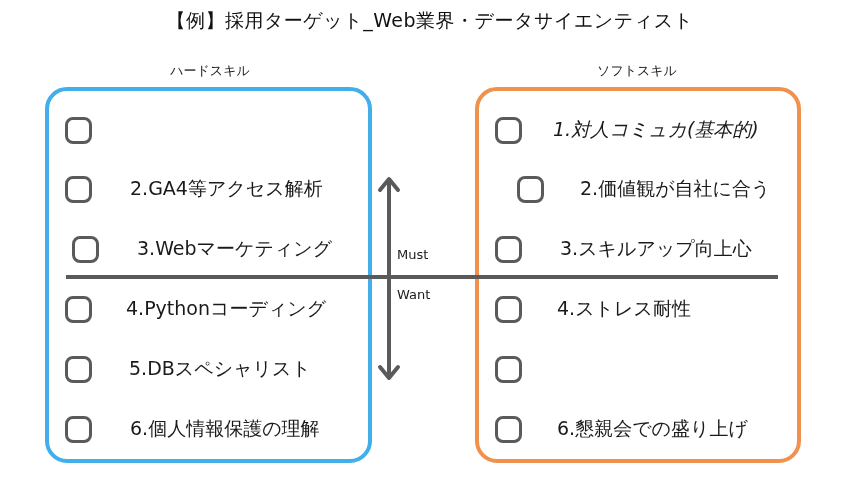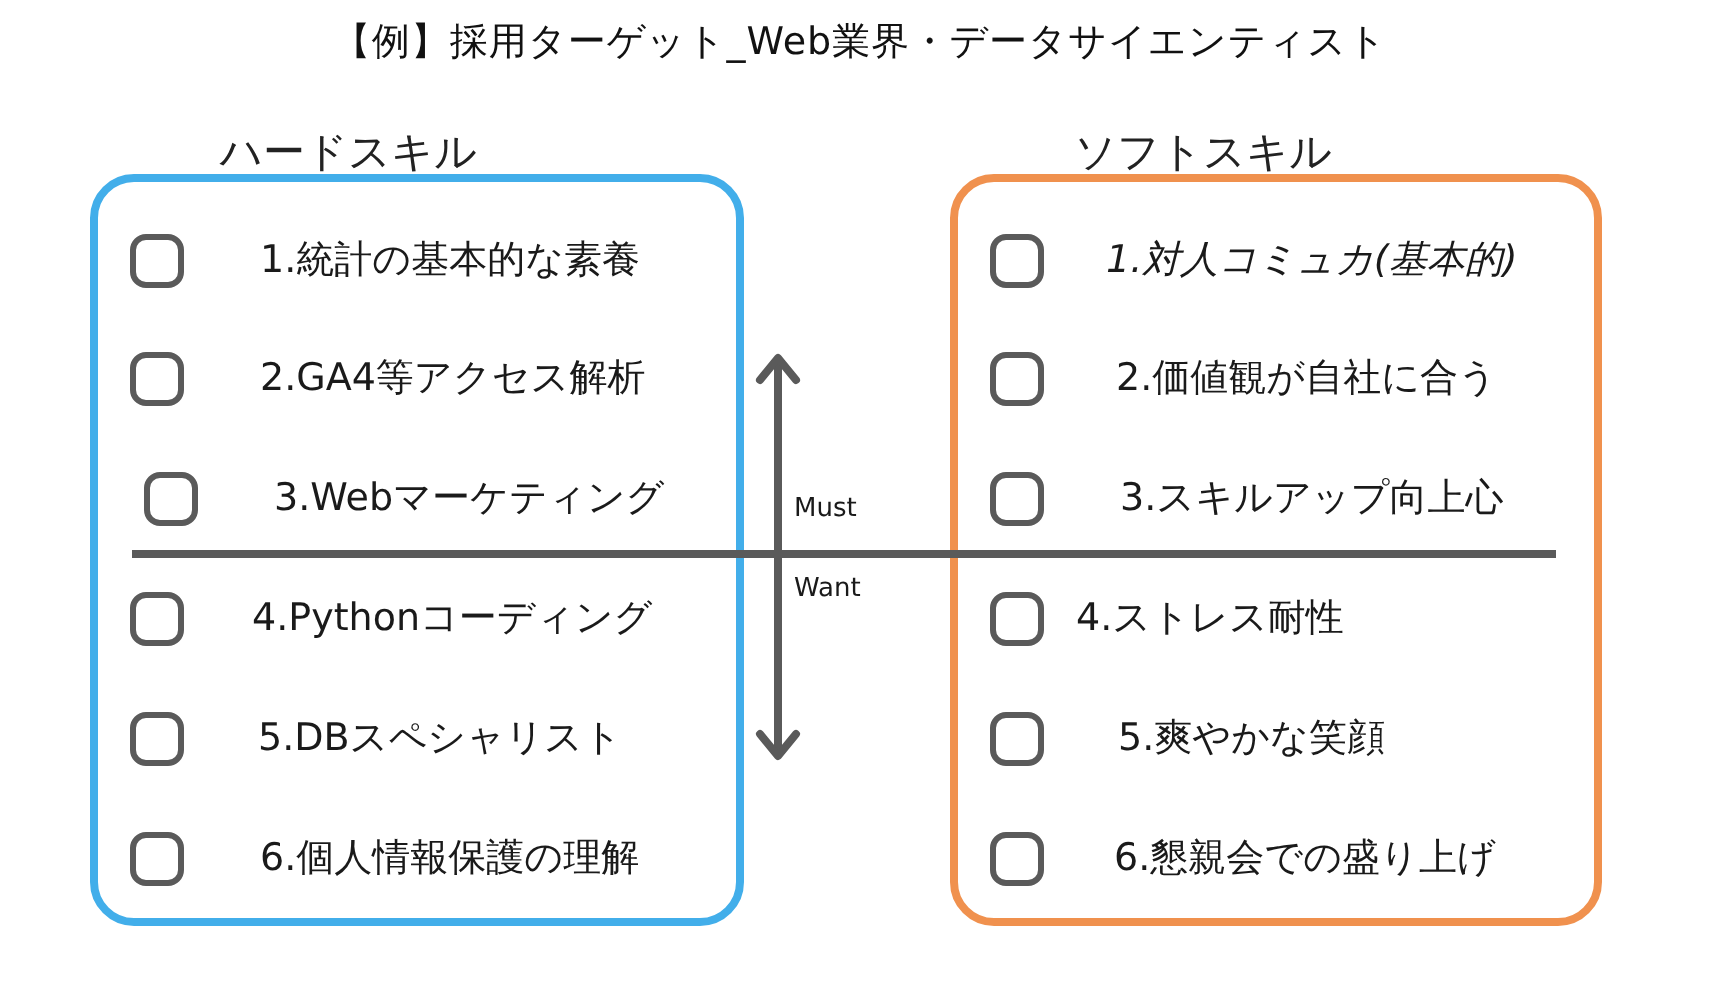--- a/index.html
+++ b/index.html
@@ -8,22 +8,22 @@
       position: relative; overflow: hidden;
       font-family: "DejaVu Sans", "Liberation Sans", sans-serif;
       color: #1a1a1a;
     }
     .title {
       position: absolute; left: 0; top: 8px; width: 860px;
       text-align: center; font-size: 19px; letter-spacing: 0.5px;
       color: #111;
     }
     .col-label {
-      position: absolute; top: 62px; font-size: 21px; color: #222;
-      text-align: left; width: 200px;
+      position: absolute; top: 62px; font-size: 13px; color: #222;
+      text-align: center; width: 200px;
     }
     .col-label.hard { left: 110px; }
     .col-label.soft { left: 537px; }
     .box {
       position: absolute; top: 87px; height: 376px;
       border-radius: 22px; box-sizing: border-box; border-width: 4px; border-style: solid;
       background: #fff;
     }
     .box.hard { left: 45px; width: 327px; }
     .box.soft { left: 475px; width: 326px; }
@@ -55,21 +55,20 @@
 <div class="title">【例】採用ターゲット_Web業界・データサイエンティスト</div>
 
 <div class="col-label hard">ハードスキル</div>
 <div class="col-label soft">ソフトスキル</div>
 
 <div class="box hard" style="border-color:#42AEEA;"></div>
 <div class="box soft" style="border-color:#F0914E;"></div>
 
 <div class="item" style="left:65px; top:113px;">
   <div class="checkbox"></div>
-  <span class="item-label">1.統計の基本的な素養</span>
 </div>
 <div class="item" style="left:65px; top:172px;">
   <div class="checkbox"></div>
   <span class="item-label">2.GA4等アクセス解析</span>
 </div>
 <div class="item" style="left:72px; top:232px;">
   <div class="checkbox"></div>
   <span class="item-label">3.Webマーケティング</span>
 </div>
 <div class="item" style="left:65px; top:292px;">
@@ -82,35 +81,34 @@
 </div>
 <div class="item" style="left:65px; top:412px;">
   <div class="checkbox"></div>
   <span class="item-label" style="margin-left:38px;">6.個人情報保護の理解</span>
 </div>
 
 <div class="item" style="left:495px; top:113px;">
   <div class="checkbox"></div>
   <span class="item-label" style="margin-left:31px;font-style:italic;">1.対人コミュカ(基本的)</span>
 </div>
-<div class="item" style="left:495px; top:172px;">
+<div class="item" style="left:517px; top:172px;">
   <div class="checkbox"></div>
   <span class="item-label" style="margin-left:36px;">2.価値観が自社に合う</span>
 </div>
 <div class="item" style="left:495px; top:232px;">
   <div class="checkbox"></div>
   <span class="item-label" style="margin-left:38px;">3.スキルアップ向上心</span>
 </div>
 <div class="item" style="left:495px; top:292px;">
   <div class="checkbox"></div>
-  <span class="item-label" style="margin-left:16px;">4.ストレス耐性</span>
+  <span class="item-label" style="margin-left:35px;">4.ストレス耐性</span>
 </div>
 <div class="item" style="left:495px; top:352px;">
   <div class="checkbox"></div>
-  <span class="item-label" style="margin-left:37px;">5.爽やかな笑顔</span>
 </div>
 <div class="item" style="left:495px; top:412px;">
   <div class="checkbox"></div>
   <span class="item-label" style="margin-left:35px;">6.懇親会での盛り上げ</span>
 </div>
 
 <div class="divider"></div>
 
 <svg class="arrow" viewBox="0 0 26 205" xmlns="http://www.w3.org/2000/svg">
   <line x1="13" y1="4" x2="13" y2="201" stroke="#5a5a5a" stroke-width="4" stroke-linecap="round"></line>

